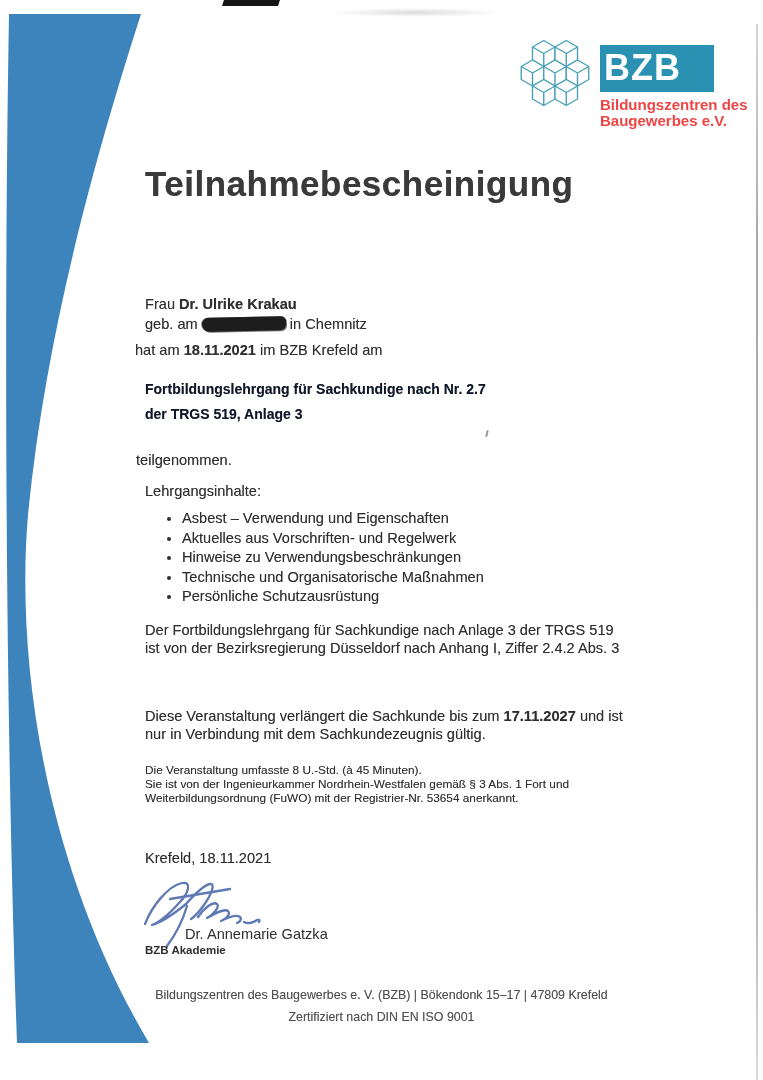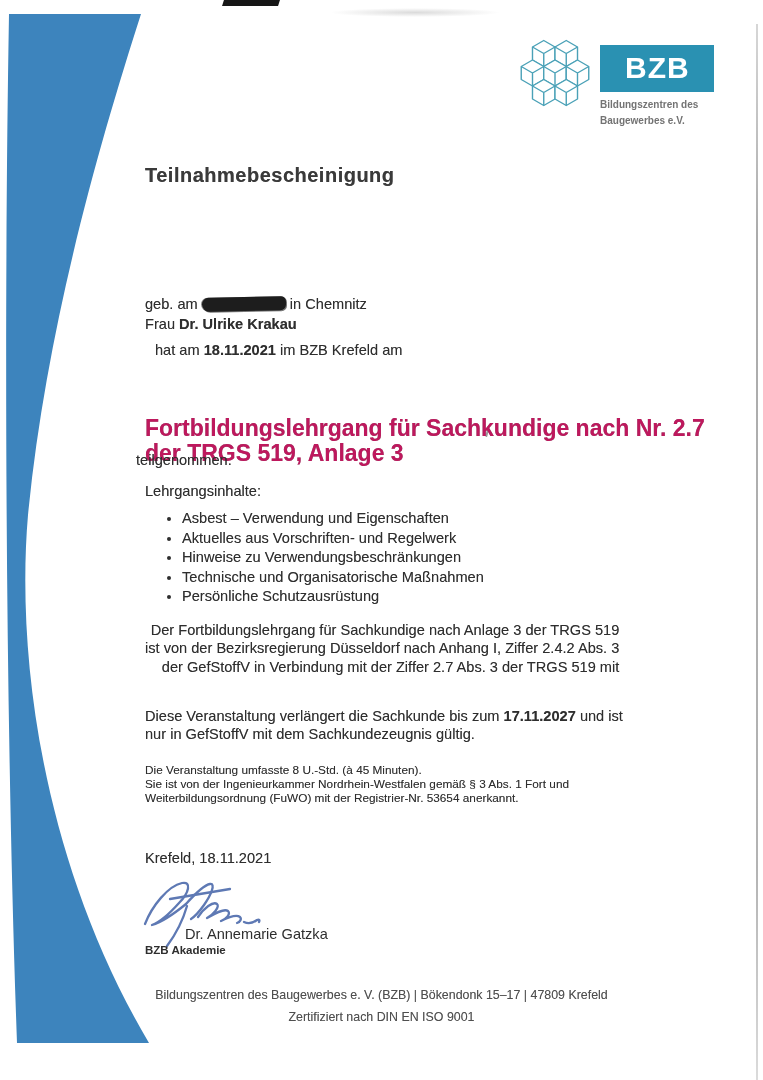--- a/index.html
+++ b/index.html
@@ -16,38 +16,38 @@
   .artifact-top{left:223px;top:0;width:56px;height:6px;background:#161616;transform:skewX(-18deg);}
   .smudge{left:330px;top:8px;width:170px;height:9px;border-radius:50%;
     background:radial-gradient(closest-side,rgba(90,90,90,.22),rgba(120,120,120,0));}
   .edge-line{left:756px;top:24px;width:2px;height:1056px;
     background:linear-gradient(#c9c9c9,#8f8f8f 20%,#9a9a9a 80%,#cfcfcf);opacity:.75;}
   .tick-mark{left:486px;top:430px;width:2px;height:7px;background:#9a9a9a;transform:rotate(14deg);border-radius:1px;}
 
   
   .hex-logo{left:518px;top:38px;}
   .bzb-box{left:600px;top:45px;width:114px;height:47px;background:#2a91b2;
-    color:#fff;font-weight:bold;font-size:30px;letter-spacing:1px;
-    line-height:46px;padding-left:25px;box-sizing:border-box;}
-  .org-lines{left:600px;top:97px;font-size:10px;font-weight:bold;color:#737373;line-height:15.5px;}
+    color:#fff;font-weight:bold;font-size:36px;letter-spacing:1px;
+    line-height:46px;padding-left:4px;box-sizing:border-box;}
+  .org-lines{left:600px;top:97px;font-size:15px;font-weight:bold;color:#ef4444;line-height:15.5px;}
 
   
-  .doc-title{left:145px;top:164px;font-size:20px;font-weight:bold;color:#3a3a3a;letter-spacing:.5px;
+  .doc-title{left:145px;top:164px;font-size:35px;font-weight:bold;color:#3a3a3a;letter-spacing:.5px;
     text-shadow:0 0 .5px rgba(40,40,40,.55);}
   .txt{font-size:14.6px;line-height:20px;white-space:nowrap;text-shadow:0 0 .4px rgba(46,46,46,.45);}
   .recipient-block{left:145px;top:294px;}
-  .event-line{left:155px;top:340px;}
-  .course-title{left:145px;top:377px;font-size:23px;font-weight:bold;line-height:24.5px;color:#be185d;
-    white-space:nowrap;text-shadow:0 0 .5px rgba(40,40,40,.5);margin-top:39px;}
+  .event-line{left:135px;top:340px;}
+  .course-title{left:145px;top:377px;font-size:14px;font-weight:bold;line-height:24.5px;color:#0f172a;
+    white-space:nowrap;text-shadow:0 0 .5px rgba(40,40,40,.5);}
   .participation{left:136px;top:450px;}
   .contents-label{left:145px;top:481px;}
   .bullet-list{left:145px;top:505px;margin:4px;padding:0 0 0 33px;}
   .bullet-list li{font-size:14.6px;line-height:19.5px;white-space:nowrap;
     text-shadow:0 0 .4px rgba(46,46,46,.45);}
-  .recognition{left:145px;top:621px;line-height:18.3px;text-align:right;}
+  .recognition{left:145px;top:621px;line-height:18.3px;}
   .validity{left:145px;top:707px;line-height:18.3px;}
   .fine-print{left:145px;top:764px;font-size:11.8px;line-height:13.8px;white-space:nowrap;
     text-shadow:0 0 .3px rgba(46,46,46,.4);}
   .place-date{left:145px;top:848px;}
   .signer-block{left:145px;top:925px;}
   .signer-name{font-size:14.6px;line-height:18px;margin-left:40px;}
   .signer-org{font-size:11.5px;line-height:14px;font-weight:bold;}
   .signature-svg{left:140px;top:876px;pointer-events:none;}
 
   .redaction{display:inline-block;width:84px;height:14px;background:#1d1d1d;
@@ -92,24 +92,24 @@
 </div>
 <div class="abs org-lines">
   <div>Bildungszentren des</div>
   <div>Baugewerbes e.V.</div>
 </div>
 
 <div class="abs doc-title">Teilnahmebescheinigung</div>
 
 <div class="abs txt recipient-block">
   <div>
-    <span>geb. am </span><span class="redaction"></span><span> in Chemnitz</span>
+    <span>Frau </span><b>Dr. Ulrike Krakau</b>
   </div>
   <div>
-    <span>Frau </span><b>Dr. Ulrike Krakau</b>
+    <span>geb. am </span><span class="redaction"></span><span> in Chemnitz</span>
   </div>
 </div>
 <div class="abs txt event-line">
   <span>hat am </span><b>18.11.2021</b><span> im BZB Krefeld am</span>
 </div>
 
 <div class="abs course-title">
   <div>Fortbildungslehrgang für Sachkundige nach Nr. 2.7</div>
   <div>der TRGS 519, Anlage 3</div>
 </div>
@@ -121,28 +121,27 @@
   <li>Asbest – Verwendung und Eigenschaften</li>
   <li>Aktuelles aus Vorschriften- und Regelwerk</li>
   <li>Hinweise zu Verwendungsbeschränkungen</li>
   <li>Technische und Organisatorische Maßnahmen</li>
   <li>Persönliche Schutzausrüstung</li>
 </ul>
 
 <div class="abs txt recognition">
   <div>Der Fortbildungslehrgang für Sachkundige nach Anlage 3 der TRGS 519</div>
   <div>ist von der Bezirksregierung Düsseldorf nach Anhang I, Ziffer 2.4.2 Abs. 3</div>
-  <div>der GefStoffV in Verbindung mit der Ziffer 2.7 Abs. 3 der TRGS 519 mit</div>
 </div>
 
 <div class="abs txt validity">
   <div>
     <span>Diese Veranstaltung verlängert die Sachkunde bis zum </span><b>17.11.2027</b><span> und ist</span>
   </div>
-  <div>nur in GefStoffV mit dem Sachkundezeugnis gültig.</div>
+  <div>nur in Verbindung mit dem Sachkundezeugnis gültig.</div>
 </div>
 
 <div class="abs fine-print">
   <div>Die Veranstaltung umfasste 8 U.-Std. (à 45 Minuten).</div>
   <div>Sie ist von der Ingenieurkammer Nordrhein-Westfalen gemäß § 3 Abs. 1 Fort und</div>
   <div>Weiterbildungsordnung (FuWO) mit der Registrier-Nr. 53654 anerkannt.</div>
 </div>
 
 <div class="abs txt place-date">Krefeld, 18.11.2021</div>
 

